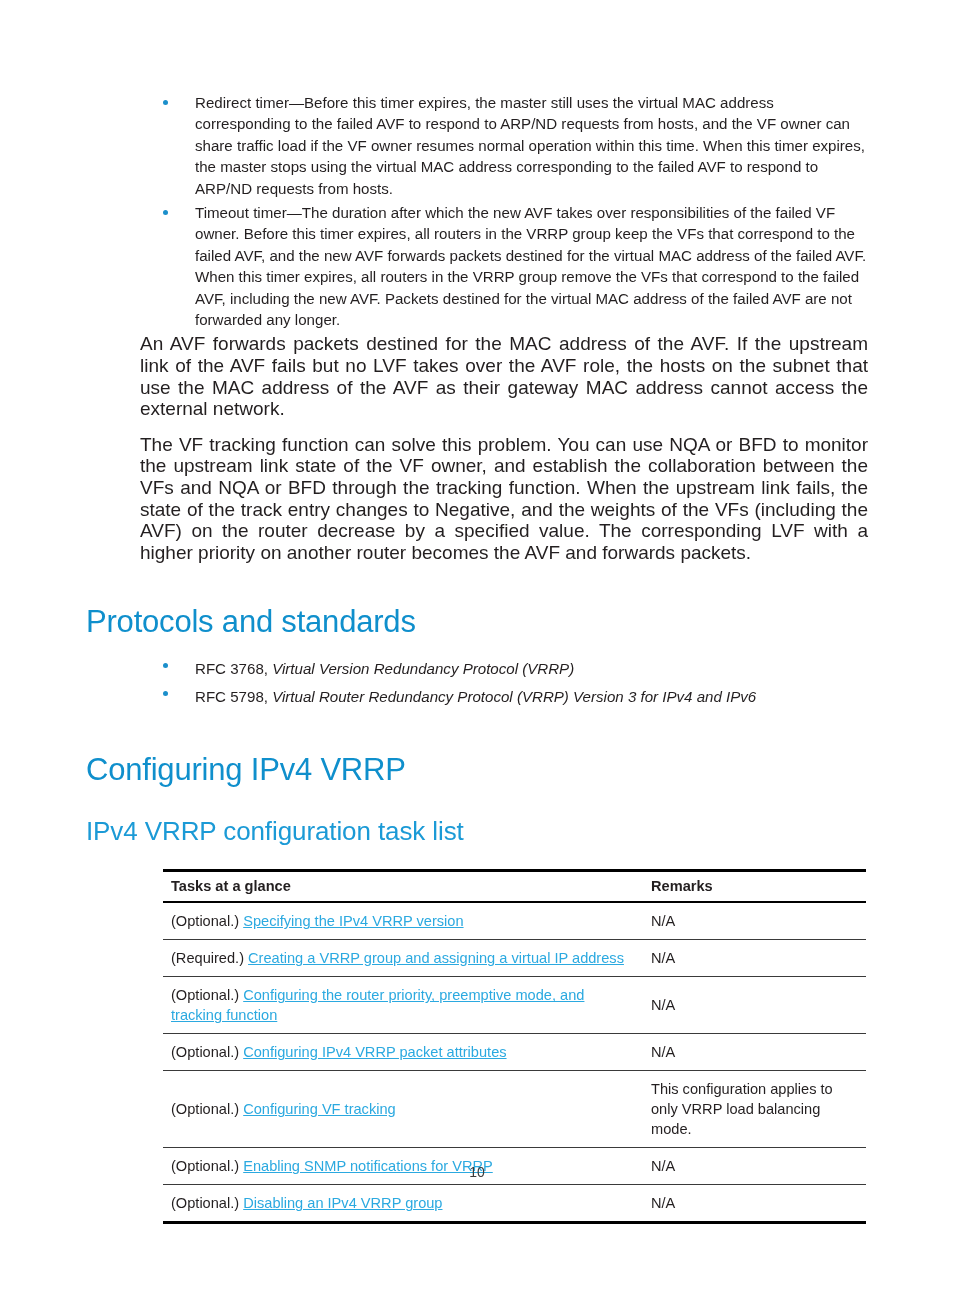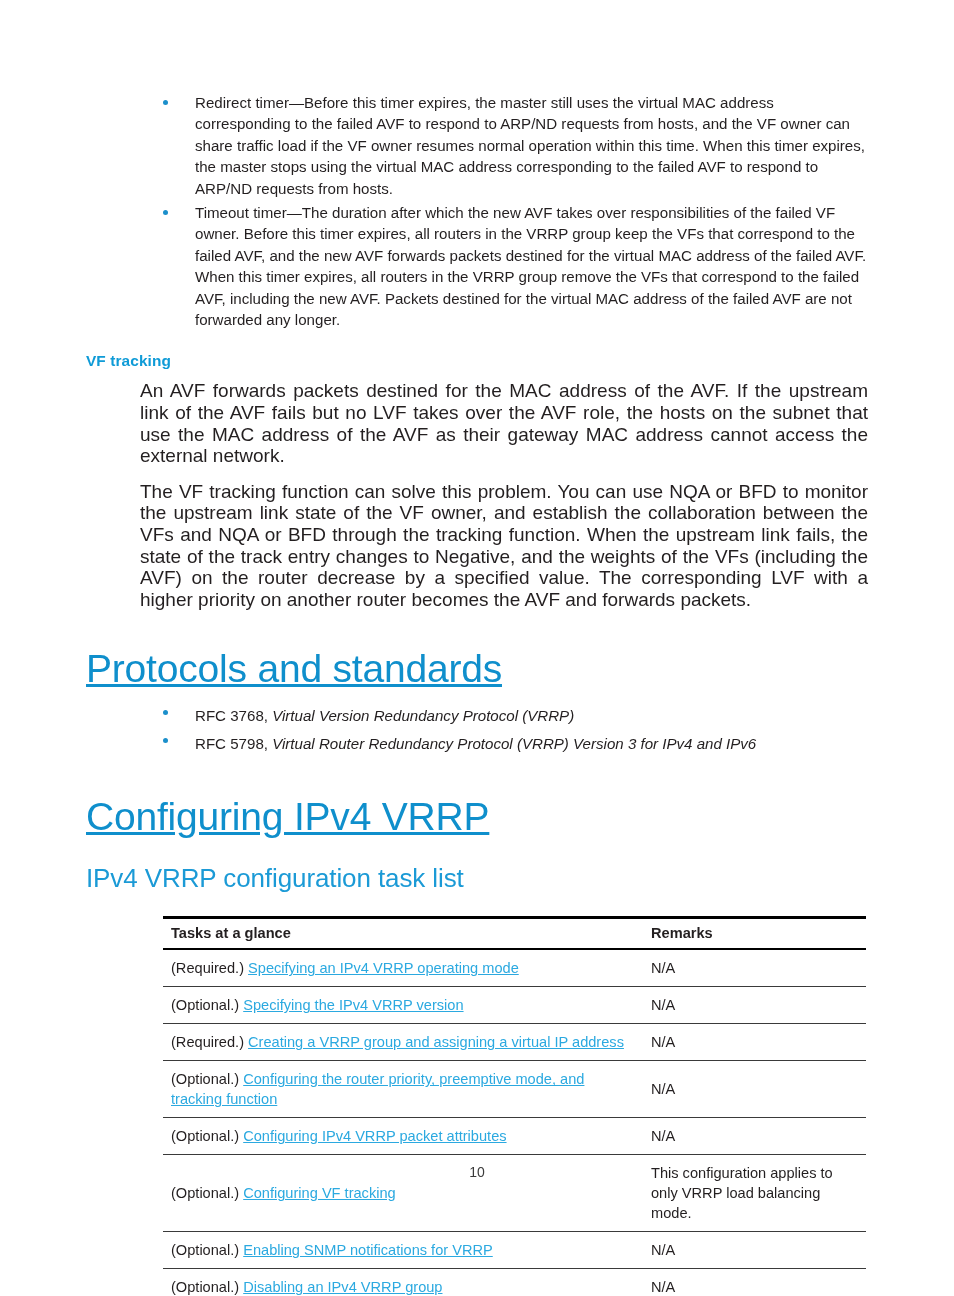--- a/index.html
+++ b/index.html
@@ -67,26 +67,25 @@
   
   h3.h3 {
     margin: 22px 0 10px 0;
     font-size: 15.4px;
     font-weight: bold;
     color: #0f9bd7;
     letter-spacing: 0.1px;
   }
   h1.h1 {
     margin: 38px 0 12px 0;
-    font-size: 39px;
+    font-size: 31px;
     font-weight: normal;
     color: #0f8fcc;
     letter-spacing: -0.2px;
     line-height: 42px;
-    text-decoration: underline;
   }
   h2.h2 {
     margin: 24px 0 14px 0;
     font-size: 26px;
     font-weight: normal;
     color: #1b9ad6;
     letter-spacing: -0.1px;
     line-height: 32px;
   }
 
@@ -160,21 +159,20 @@
       <li>
         <span class="dot"></span>
         <span class="term">Redirect timer</span><span>—Before this timer expires, the master still uses the virtual MAC address corresponding to the failed AVF to respond to ARP/ND requests from hosts, and the VF owner can share traffic load if the VF owner resumes normal operation within this time. When this timer expires, the master stops using the virtual MAC address corresponding to the failed AVF to respond to ARP/ND requests from hosts.</span>
       </li>
       <li>
         <span class="dot"></span>
         <span class="term">Timeout timer</span><span>—The duration after which the new AVF takes over responsibilities of the failed VF owner. Before this timer expires, all routers in the VRRP group keep the VFs that correspond to the failed AVF, and the new AVF forwards packets destined for the virtual MAC address of the failed AVF. When this timer expires, all routers in the VRRP group remove the VFs that correspond to the failed AVF, including the new AVF. Packets destined for the virtual MAC address of the failed AVF are not forwarded any longer.</span>
       </li>
     </ul>
 
-    <h3 class="h3">VF tracking</h3>
     <p class="body">An AVF forwards packets destined for the MAC address of the AVF. If the upstream link of the AVF fails but no LVF takes over the AVF role, the hosts on the subnet that use the MAC address of the AVF as their gateway MAC address cannot access the external network.</p>
     <p class="body last">The VF tracking function can solve this problem. You can use NQA or BFD to monitor the upstream link state of the VF owner, and establish the collaboration between the VFs and NQA or BFD through the tracking function. When the upstream link fails, the state of the track entry changes to Negative, and the weights of the VFs (including the AVF) on the router decrease by a specified value. The corresponding LVF with a higher priority on another router becomes the AVF and forwards packets.</p>
 
     <h1 class="h1">Protocols and standards</h1>
     <ul class="bullets tight">
       <li>
         <span class="dot"></span>
         <span>RFC 3768, </span><span class="ital">Virtual Version Redundancy Protocol (VRRP)</span>
       </li>
       <li>
@@ -193,24 +191,20 @@
             <col class="c2">
           </colgroup>
         <thead>
           <tr>
             <th>Tasks at a glance</th>
             <th>Remarks</th>
           </tr>
         </thead>
         <tbody>
           <tr>
-            <td><span>(Required.) </span><a class="lnk" href="#">Specifying an IPv4 VRRP operating mode</a></td>
-            <td>N/A</td>
-          </tr>
-          <tr>
             <td><span>(Optional.) </span><a class="lnk" href="#">Specifying the IPv4 VRRP version</a></td>
             <td>N/A</td>
           </tr>
           <tr>
             <td><span>(Required.) </span><a class="lnk" href="#">Creating a VRRP group and assigning a virtual IP address</a></td>
             <td>N/A</td>
           </tr>
           <tr>
             <td><span>(Optional.) </span><a class="lnk" href="#">Configuring the router priority, preemptive mode, and tracking function</a></td>
             <td>N/A</td>

